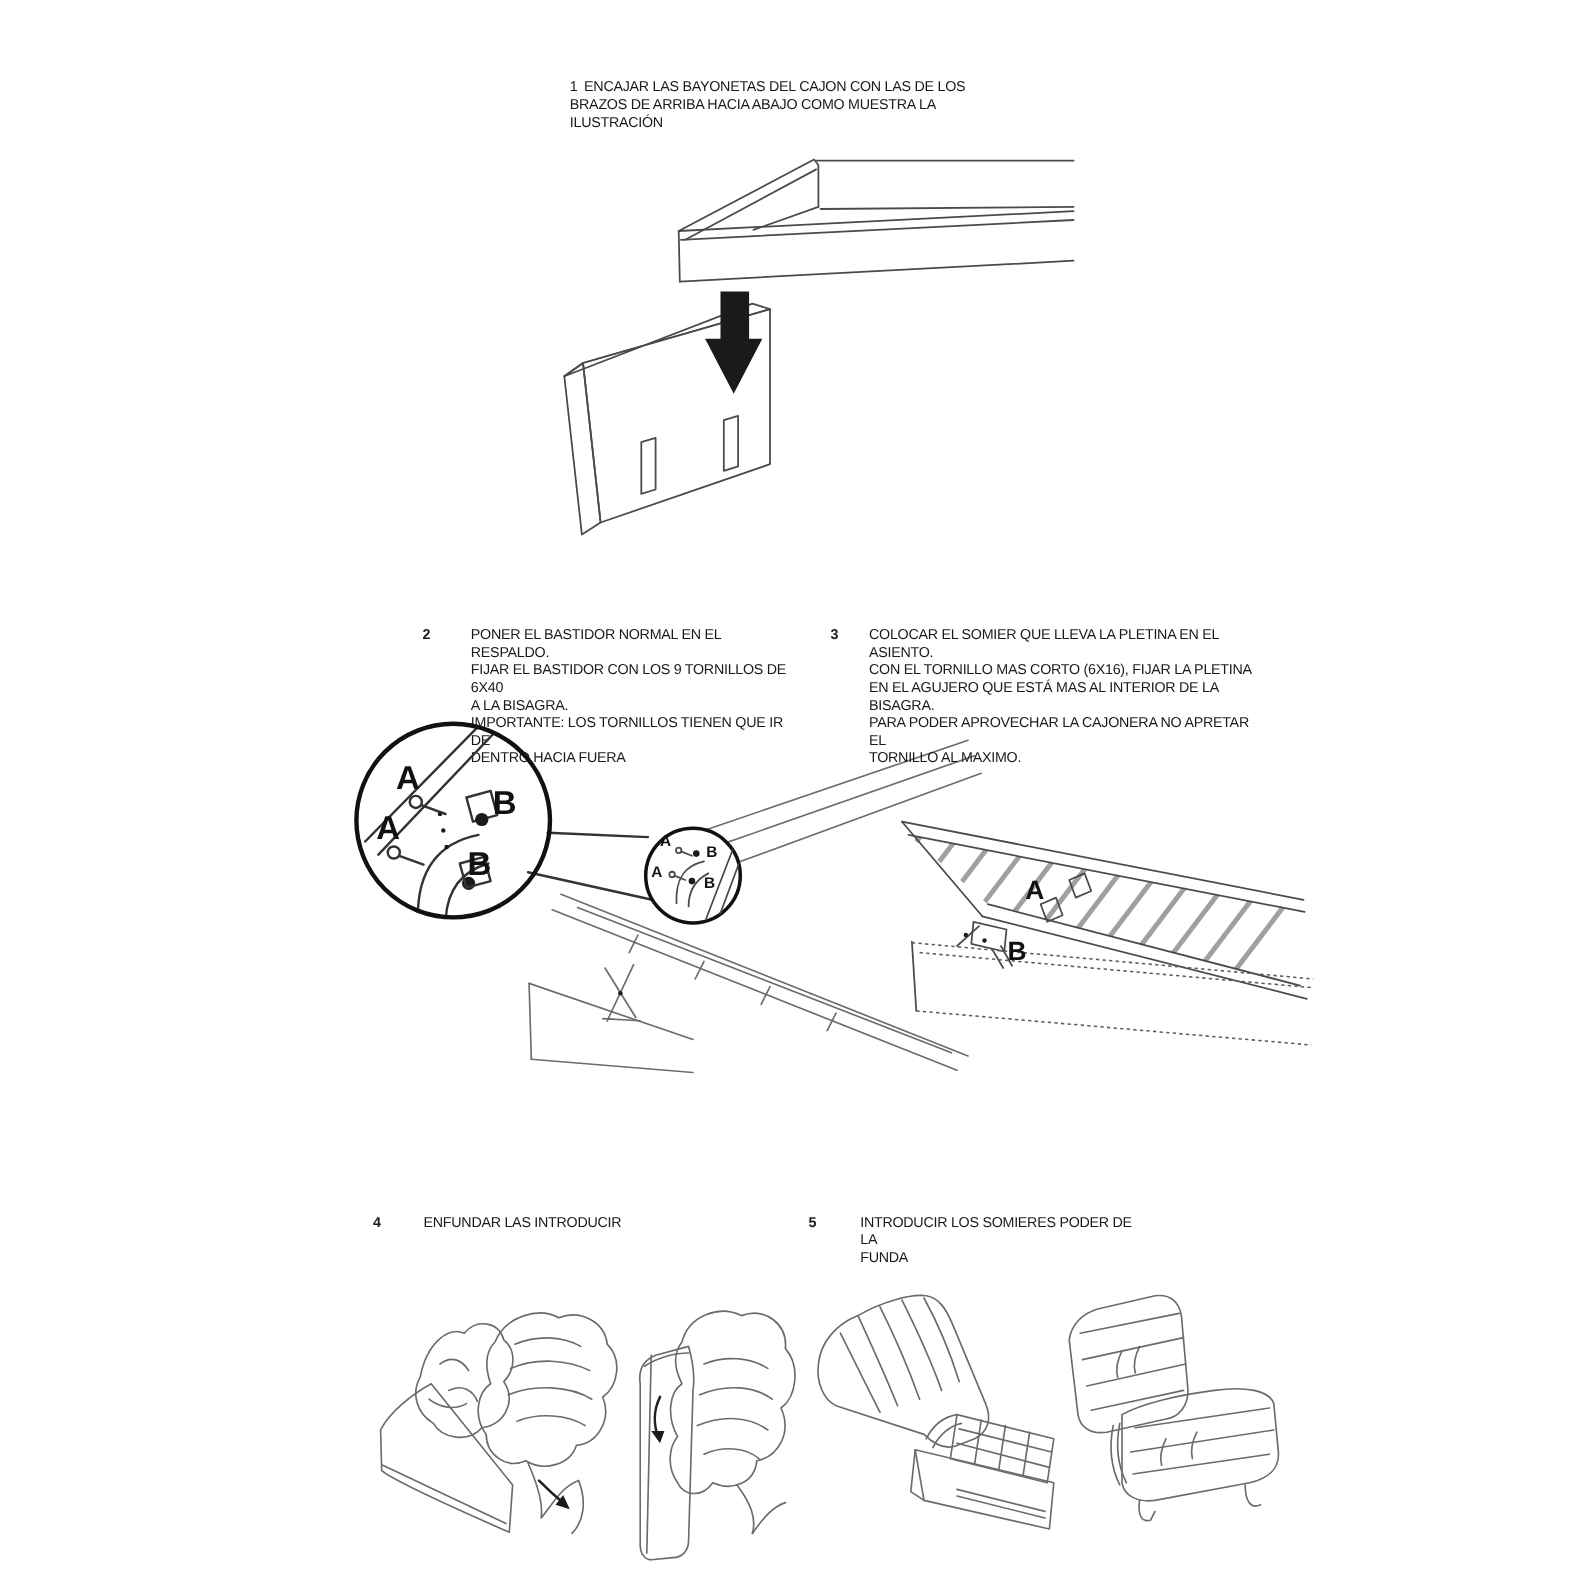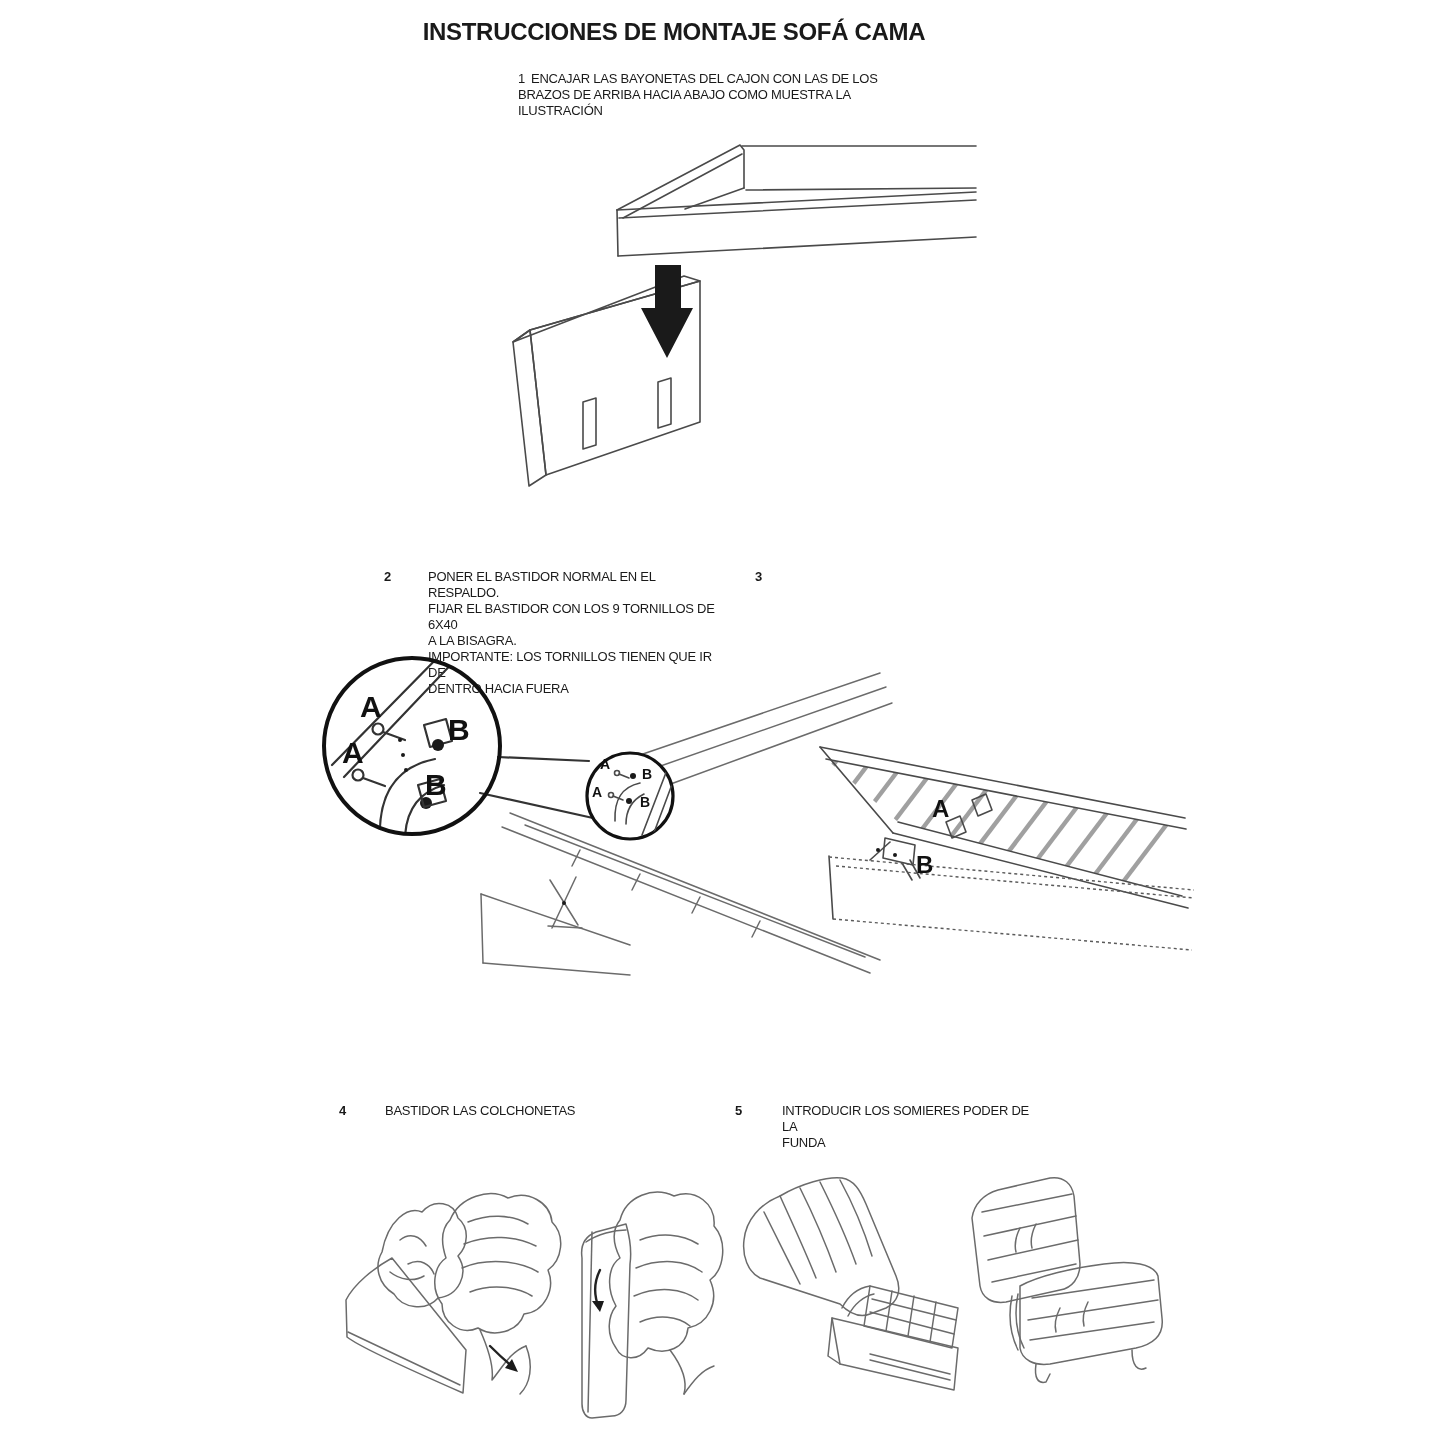--- a/index.html
+++ b/index.html
@@ -32,21 +32,20 @@
   .lblBig{font-family:"Liberation Sans",sans-serif;font-size:30px;font-weight:bold;fill:#111;}
   .lblMid{font-family:"Liberation Sans",sans-serif;font-size:24px;font-weight:bold;fill:#111;}
   .lblSm{font-family:"Liberation Sans",sans-serif;font-size:14px;font-weight:bold;fill:#111;}
   .arrow-sm{fill:none;stroke:#222;stroke-width:2.4;stroke-linecap:round;}
 </style>
 </head>
 <body>
 
 <div class="page">
 
-  <div class="title">INSTRUCCIONES DE MONTAJE SOFÁ CAMA</div>
 
   <div class="step-text" style="left:518px;top:71px;width:400px;"><span class="step1-num">1</span><span>ENCAJAR LAS BAYONETAS DEL CAJON CON LAS DE LOS
 BRAZOS DE ARRIBA HACIA ABAJO COMO MUESTRA LA
 ILUSTRACIÓN</span></div>
 
   <svg class="illus" style="left:480px;top:130px;" width="540" height="380" viewBox="0 0 540 380">
     <g>
       <path class="ln" d="M262,16 L496,16"></path>
       <path class="ln" d="M266,60 L496,58"></path>
       <path class="ln" d="M137,80 L260,15 L264,20 L264,58"></path>
@@ -143,20 +142,27 @@
       <circle class="filldark" cx="313" cy="131" r="3"></circle>
       <circle class="filldark" cx="309" cy="156" r="3"></circle>
     </g>
     <text class="lblSm" x="280" y="124">A</text>
     <text class="lblSm" x="322" y="134">B</text>
     <text class="lblSm" x="272" y="152">A</text>
     <text class="lblSm" x="320" y="162">B</text>
   </svg>
 
   <div class="step-num" style="left:755px;top:569px;">3</div>
+  <div class="step-text" style="left:790px;top:569px;width:350px;">COLOCAR EL SOMIER QUE LLEVA LA PLETINA EN EL
+ASIENTO.
+CON EL TORNILLO MAS CORTO (6X16), FIJAR LA PLETINA
+EN EL AGUJERO QUE ESTÁ MAS AL INTERIOR DE LA
+BISAGRA.
+PARA PODER APROVECHAR LA CAJONERA NO APRETAR EL
+TORNILLO AL MAXIMO.</div>
 
   <svg class="illus" style="left:790px;top:730px;" width="410" height="245" viewBox="0 0 410 245">
     <defs>
       <clipPath id="slatClip">
           <polygon points="36,29 396,99 392,166 108,92"></polygon>
         </clipPath>
     </defs>
     <g clip-path="url(#slatClip)">
       <path class="slat" d="M50,26 L0,92"></path>
       <path class="slat" d="M80,32 L30,98"></path>
@@ -191,21 +197,21 @@
       <path class="ln" d="M39,126 L43,189"></path>
       <path class="dash" d="M39,127 L404,160"></path>
       <path class="dash" d="M46,136 L404,168"></path>
       <path class="dash" d="M43,189 L402,220"></path>
     </g>
     <text class="lblMid" x="142" y="87">A</text>
     <text class="lblMid" x="126" y="143">B</text>
   </svg>
 
   <div class="step-num" style="left:339px;top:1103px;">4</div>
-  <div class="step-text" style="left:385px;top:1103px;width:260px;">BASTIDOR LAS COLCHONETAS</div>
+  <div class="step-text" style="left:385px;top:1103px;width:260px;">ENFUNDAR LAS INTRODUCIR</div>
 
   <svg class="illus" style="left:330px;top:1180px;" width="400" height="262" viewBox="0 0 400 262">
     <g>
       <path class="soft" d="M16,120 C24,104 44,88 62,78 L136,170 L133,213 C85,192 28,166 17,157 Z"></path>
       <path class="soft" d="M18,152 L130,205"></path>
       <path class="soft" d="M52,72 C58,40 78,26 92,32 C104,18 124,22 128,38 C140,48 138,66 128,76 C140,94 128,116 108,118 C96,132 72,128 64,114 C48,104 44,86 52,72 Z"></path>
       <path class="soft" d="M70,60 C80,52 90,56 96,66"></path>
       <path class="soft" d="M78,84 C90,78 100,84 104,94"></path>
       <path class="soft" d="M60,92 C70,100 84,102 94,96"></path>
       <path class="soft" d="M120,40 C130,16 160,8 178,18 C198,10 220,22 222,42 C236,56 232,80 218,90 C226,110 214,132 194,134 C188,152 164,158 148,148 C130,156 112,142 112,124 C100,108 104,86 116,78 C110,60 112,48 120,40 Z"></path>

